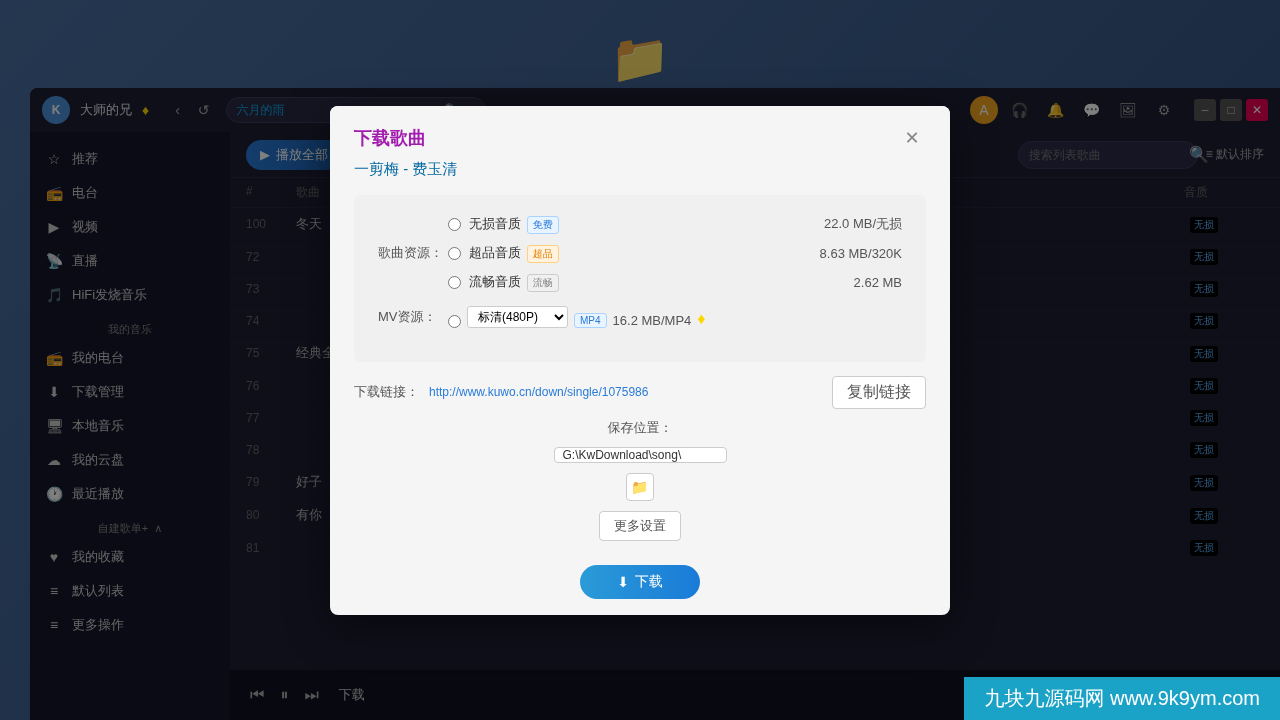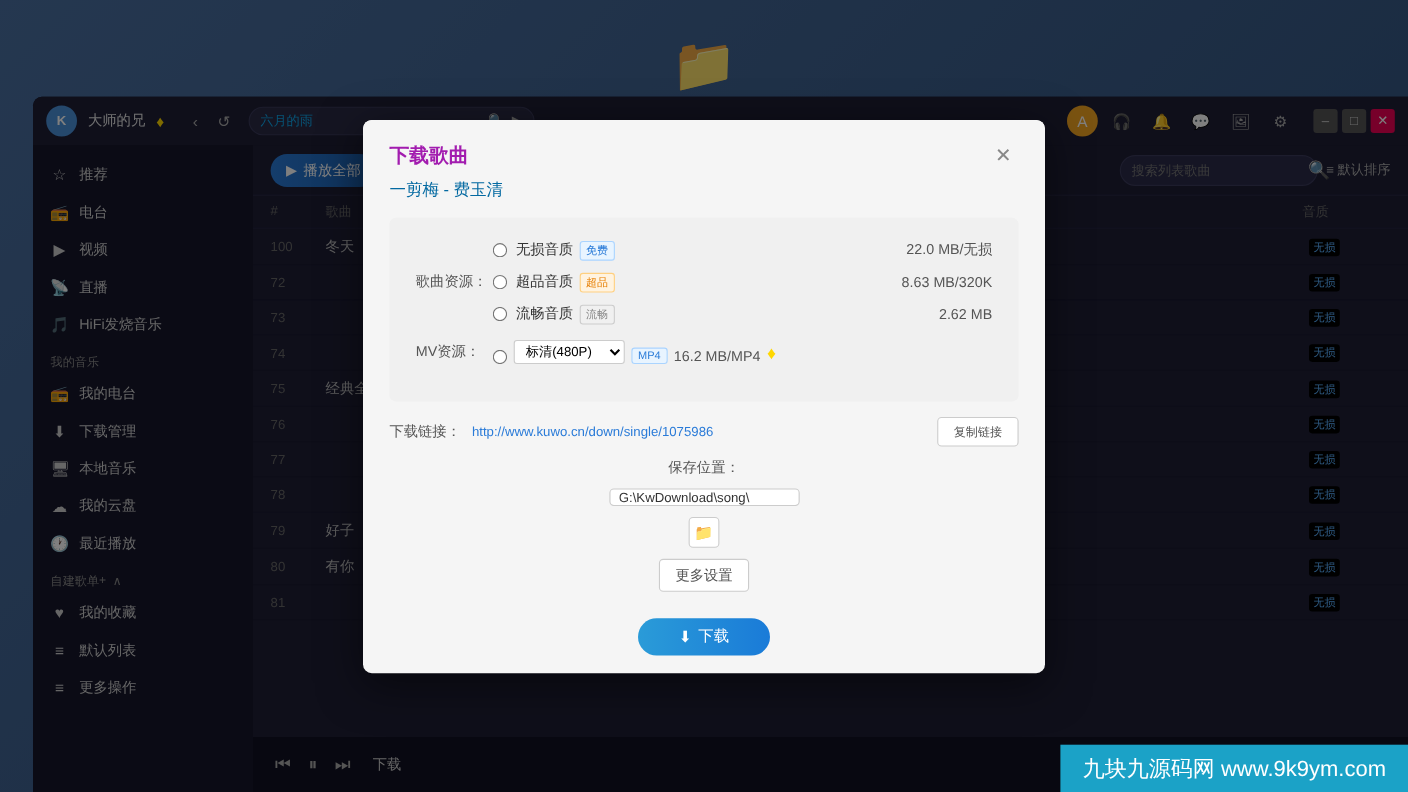--- a/index.html
+++ b/index.html
@@ -203,21 +203,21 @@
       width: 16px;
       text-align: center;
     }
 
     .sidebar-section-header {
       padding: 10px 16px 4px;
       color: #888;
       font-size: 11px;
       display: flex;
       align-items: center;
-      justify-content: flex-start;
+      justify-content: center;
     }
 
     .sidebar-section-header .header-icons {
       display: flex;
       gap: 6px;
     }
 
     
     .content-panel {
       flex: 1;
@@ -503,21 +503,21 @@
       overflow: hidden;
       text-overflow: ellipsis;
       white-space: nowrap;
     }
 
     .copy-btn {
       padding: 5px 14px;
       background: white;
       border: 1px solid #ccc;
       border-radius: 4px;
-      font-size: 11px;
+      font-size: 16px;
       cursor: pointer;
       font-family: inherit;
       color: #555;
       white-space: nowrap;
     }
 
     .dialog-save-row {
       display: flex;
       align-items: center;
       gap: 10px;

